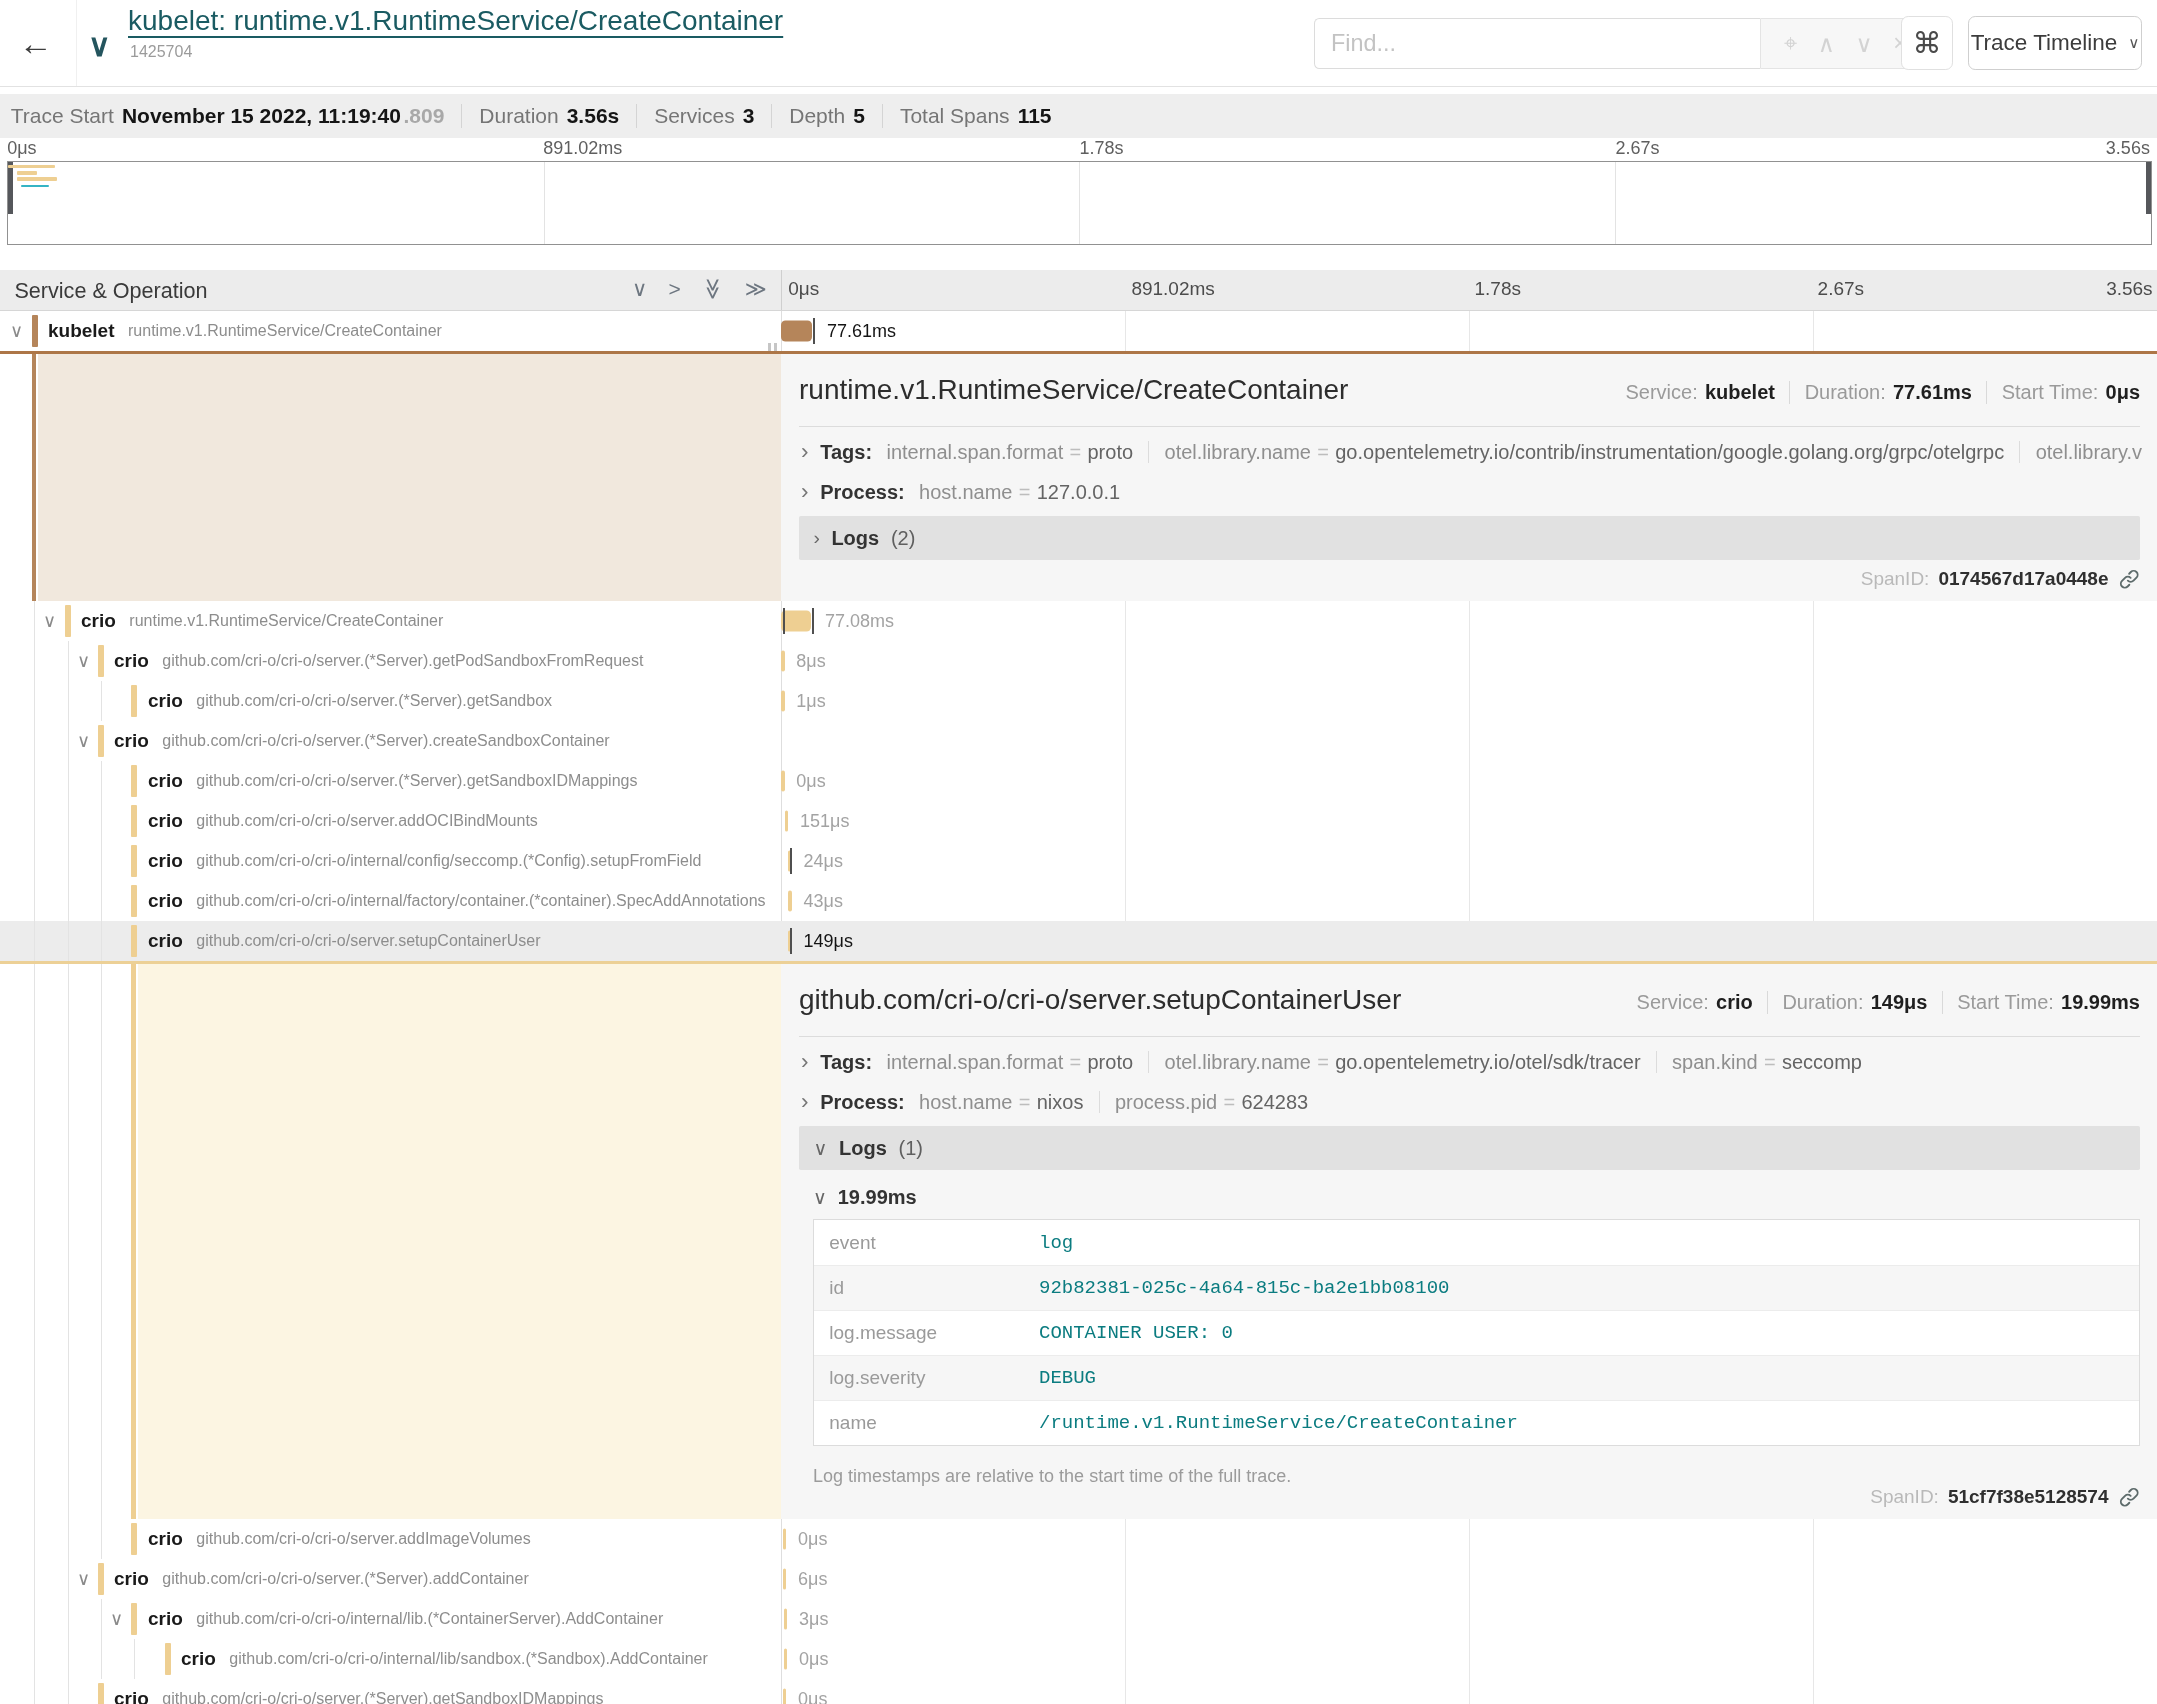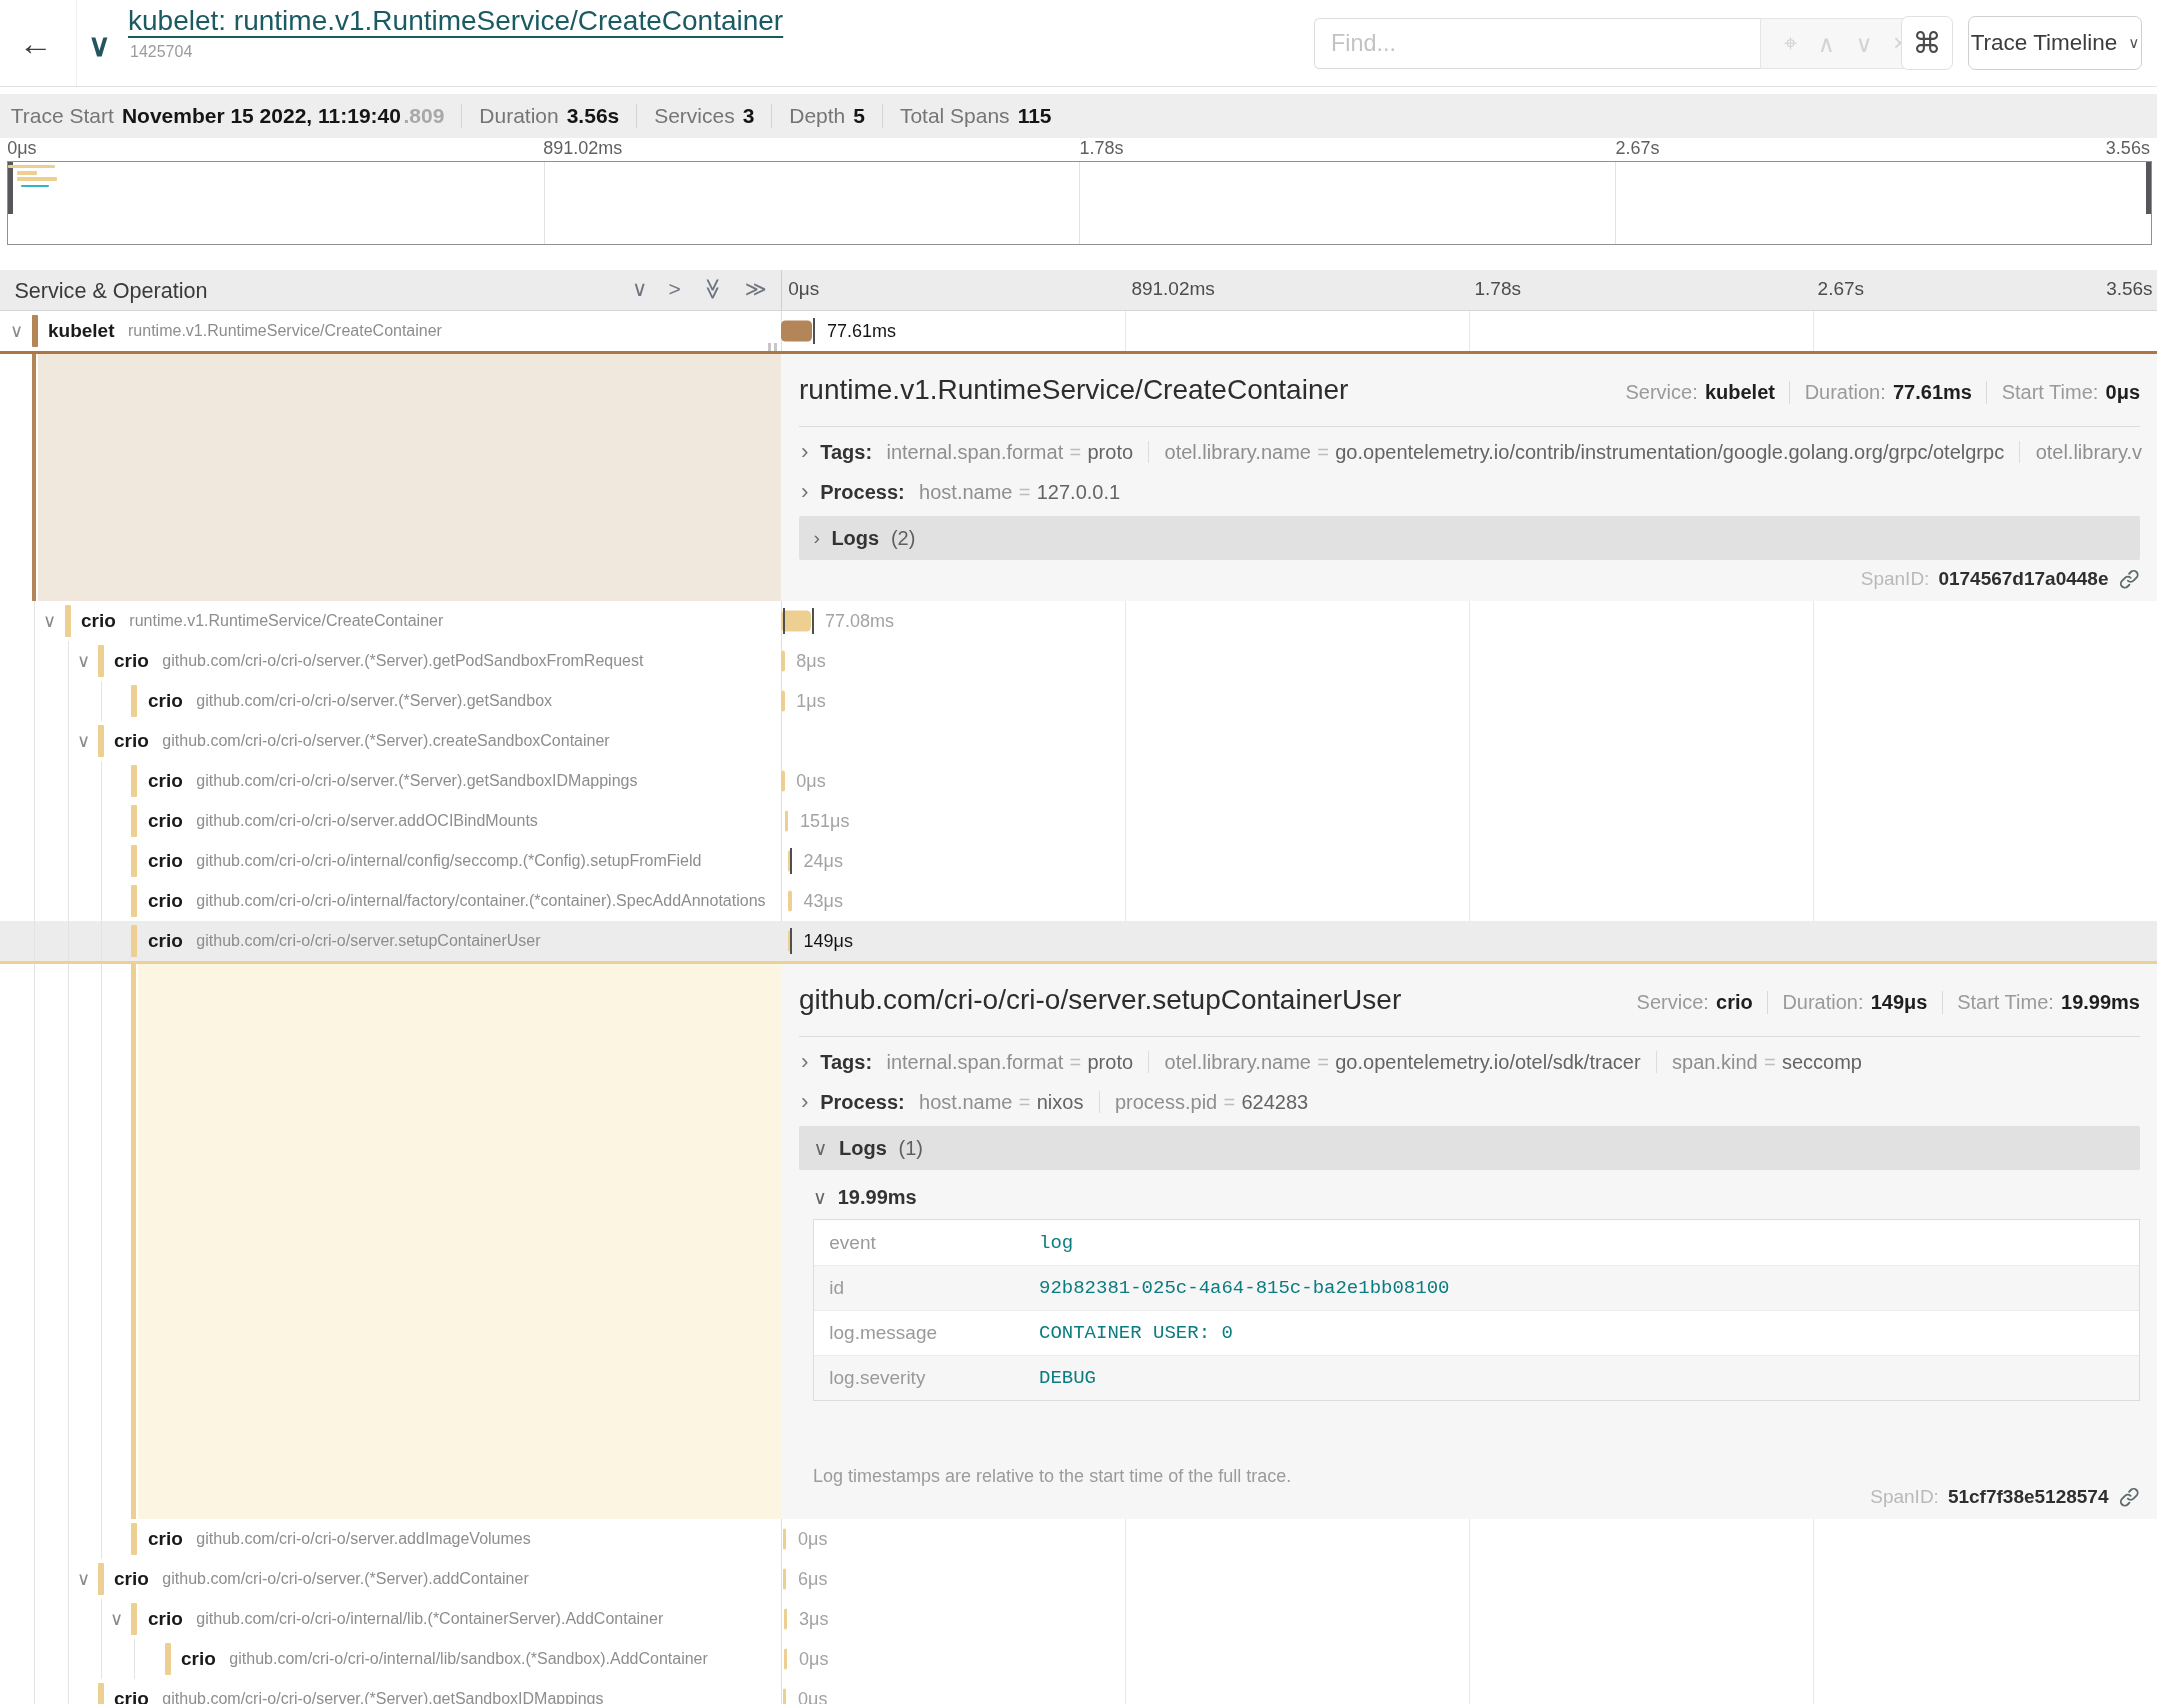--- a/index.html
+++ b/index.html
@@ -528,20 +528,24 @@
               <div class="lt-val">92b82381-025c-4a64-815c-ba2e1bb08100</div>
             </div>
             <div class="lt-row">
               <div class="lt-key">log.message</div>
               <div class="lt-val">CONTAINER USER: 0</div>
             </div>
             <div class="lt-row alt">
               <div class="lt-key">log.severity</div>
               <div class="lt-val">DEBUG</div>
             </div>
+            <div class="lt-row">
+              <div class="lt-key">name</div>
+              <div class="lt-val">/runtime.v1.RuntimeService/CreateContainer</div>
+            </div>
           </div>
         <div class="p-note">Log timestamps are relative to the start time of the full trace.</div>
         <div class="p-spanid">
           <span>SpanID:</span>
           <b>51cf7f38e5128574</b>
           <svg width="22.5" height="22.5" viewBox="0 0 24 24" fill="none" stroke="#5d6b6b" stroke-width="2" stroke-linecap="round">
               <path d="M10.5 13.5a4.2 4.2 0 0 0 6 0l3.2-3.2a4.24 4.24 0 0 0-6-6l-1.8 1.8"></path>
               <path d="M13.5 10.5a4.2 4.2 0 0 0-6 0l-3.2 3.2a4.24 4.24 0 0 0 6 6l1.8-1.8"></path>
             </svg>
         </div>

